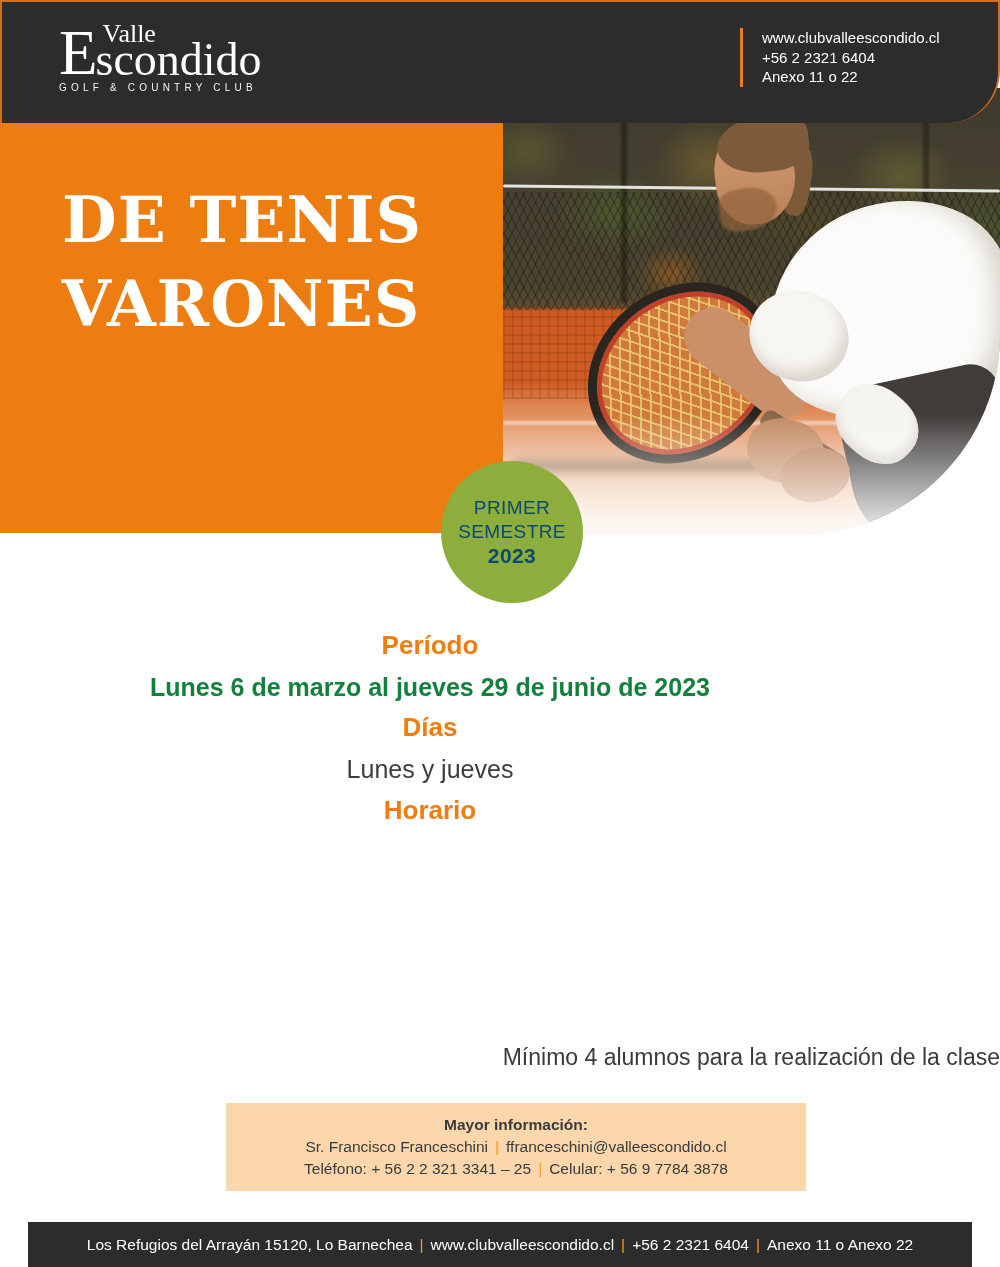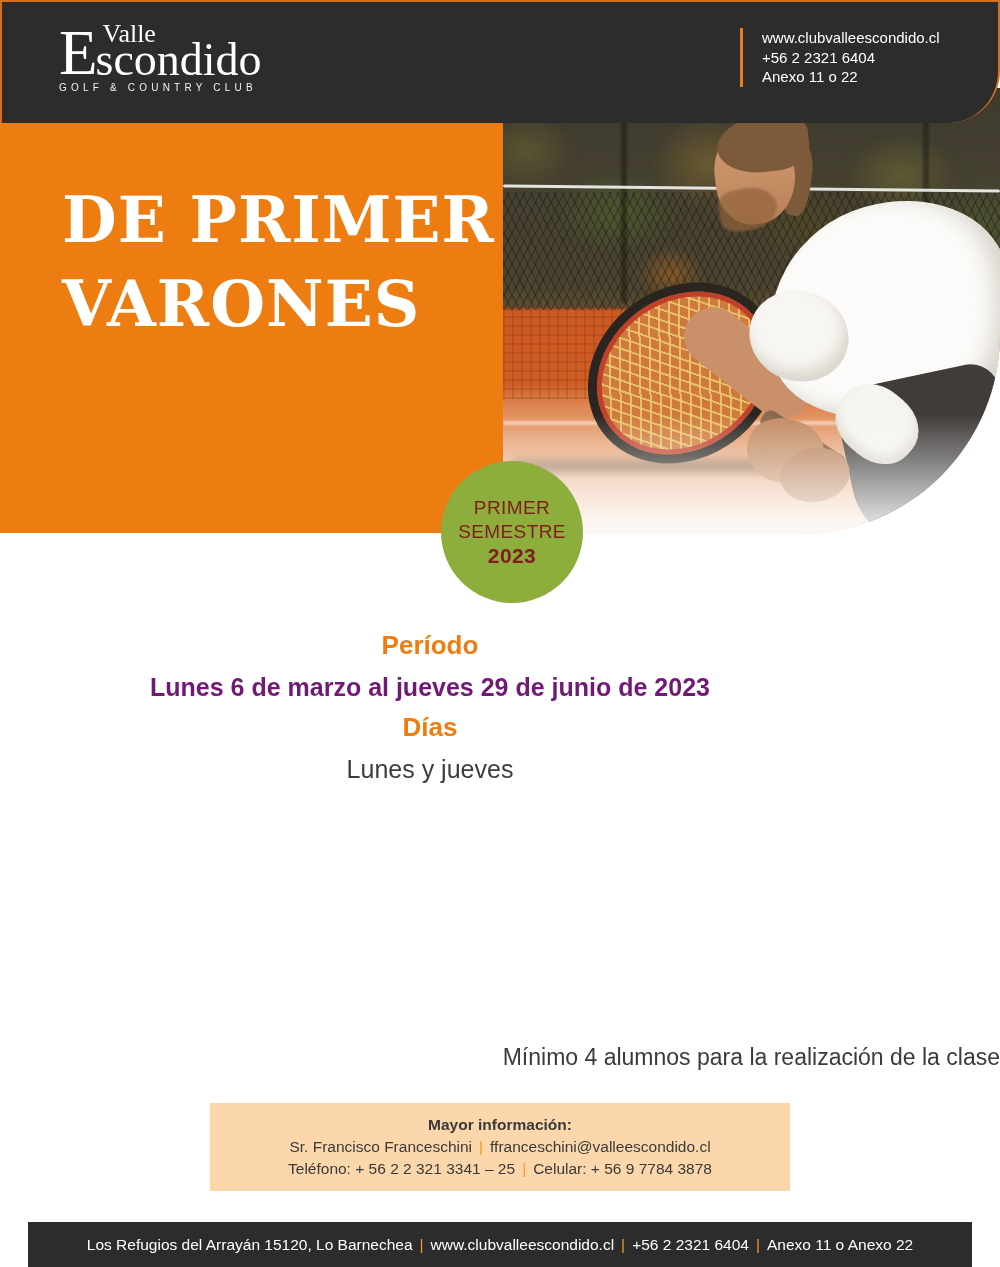--- a/index.html
+++ b/index.html
@@ -90,34 +90,34 @@
   .player-hand2{left:277px;top:360px;width:70px;height:54px;background:#b97f58;
                 border-radius:50%;transform:rotate(-10deg);}
   .player-wristband{left:331px;top:301px;width:86px;height:70px;background:#f6f4ef;
                     border-radius:45%;transform:rotate(40deg);
                     box-shadow:inset -6px -6px 10px rgba(210,205,195,.8);}
   .photo-fade{left:0;right:0;bottom:0;height:120px;
               background:linear-gradient(to bottom,rgba(255,255,255,0) 0%,rgba(255,255,255,.85) 92%);}
 
   .badge{position:absolute;left:441px;top:339px;width:142px;height:142px;border-radius:50%;
          background:#8DAE3C;z-index:15;display:flex;flex-direction:column;align-items:center;
-         justify-content:center;color:#7f1d1d;font-size:19px;line-height:24px;letter-spacing:.4px;}
+         justify-content:center;color:#0c4a6e;font-size:19px;line-height:24px;letter-spacing:.4px;}
   .badge-year{font-weight:700;font-size:21px;}
 
   
   .sec{position:absolute;left:0;width:860px;text-align:center;}
   .sec h2{margin:0 0 11px 0;font-size:26px;line-height:30px;font-weight:700;color:#EF7D12;}
   .sec p{margin:0;font-size:25px;line-height:33px;color:#3D3D3D;}
-  .sec.first p{font-weight:700;color:#701a75;}
+  .sec.first p{font-weight:700;color:#15803d;}
   .sec1{top:630px;} .sec2{top:712px;} .sec3{top:795px;} .sec4{top:896px;}
   .note{position:absolute;left:0;top:1042px;width:1000px;text-align:right;
         font-size:23px;line-height:30px;color:#3A3A3A;}
 
   
-  .info-box{position:absolute;left:210px;top:1103px;width:580px;height:88px;background:#FBD7AB;
+  .info-box{position:absolute;left:226px;top:1103px;width:580px;height:88px;background:#FBD7AB;
             box-sizing:border-box;padding-top:11px;text-align:center;color:#3A3A3A;
             font-size:15.5px;line-height:22px;}
   .ib-title{font-weight:700;}
   .pipe{color:#F29B27;padding:0 7px;}
 
   
   .footer{position:absolute;left:28px;top:1222px;width:944px;height:45px;background:#2C2C2C;
           display:flex;align-items:center;justify-content:center;color:#ffffff;font-size:15.5px;}
 </style>
 </head>
@@ -166,40 +166,41 @@
       <div class="ph player-hair"></div>
       <div class="ph player-beard"></div>
       <div class="ph racket-handle"></div>
       <div class="ph player-hand1"></div>
       <div class="ph player-hand2"></div>
       <div class="ph player-wristband"></div>
       <div class="ph photo-fade"></div>
     </div>
 
     <h1 class="hero-title">
-      <span>DE PRIMER</span>
+      <span>DE TENIS</span>
       <span>VARONES</span>
     </h1>
 
     <div class="badge">
       <span>PRIMER</span>
       <span>SEMESTRE</span>
       <span class="badge-year">2023</span>
     </div>
   </section>
 
   <div class="sec sec1 first">
     <h2>Período</h2>
     <p>Lunes 6 de marzo al jueves 29 de junio de 2023</p>
   </div>
   <div class="sec sec2">
     <h2>Días</h2>
     <p>Lunes y jueves</p>
   </div>
   <div class="sec sec3">
+    <h2>Horario</h2>
   </div>
 
   <div class="note">Mínimo 4 alumnos para la realización de la clase</div>
 
   <div class="info-box">
     <div class="ib-title">Mayor información:</div>
     <div>
       <span>Sr. Francisco Franceschini</span><span class="pipe">|</span><span>ffranceschini@valleescondido.cl</span>
     </div>
     <div>

